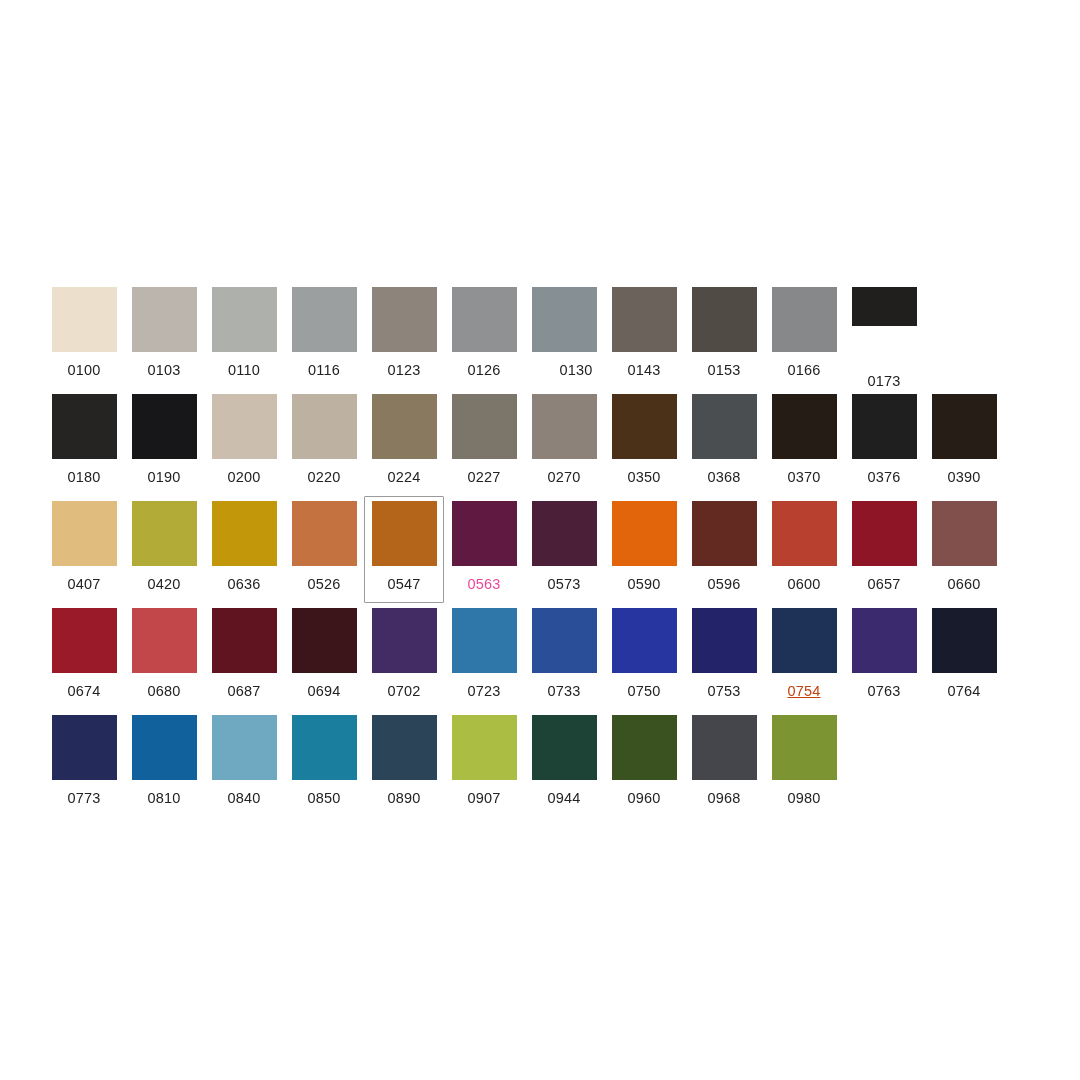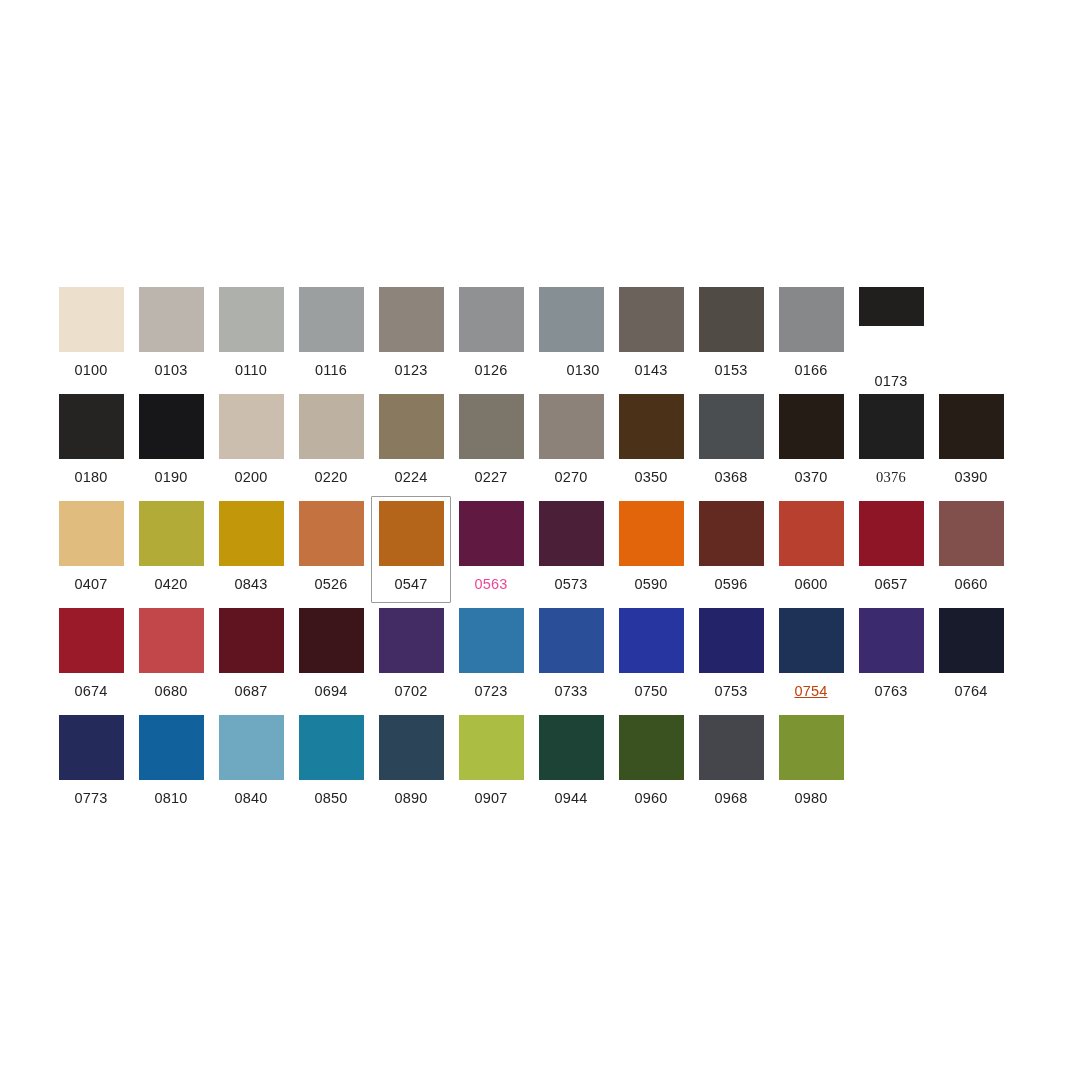--- a/index.html
+++ b/index.html
@@ -10,21 +10,21 @@
   body {
     width: 1080px;
     height: 1080px;
     background: #ffffff;
     font-family: "Liberation Sans", sans-serif;
     overflow: hidden;
   }
 
   #swatch-board {
     position: absolute;
-    left: 51px;
+    left: 44px;
     top: 282px;
     width: 968px;
   }
 
   .swatch-row {
     display: flex;
     flex-direction: row;
     align-items: flex-start;
     height: 107px;
   }
@@ -148,39 +148,39 @@
       <div class="swatch-cell">
         <span class="swatch-chip" style="background-color: rgb(74, 78, 81);"></span>
         <div class="swatch-label" style="color: rgb(35, 35, 35);">0368</div>
       </div>
       <div class="swatch-cell">
         <span class="swatch-chip" style="background-color: rgb(36, 28, 21);"></span>
         <div class="swatch-label" style="color: rgb(35, 35, 35);">0370</div>
       </div>
       <div class="swatch-cell">
         <span class="swatch-chip" style="background-color: rgb(31, 31, 32);"></span>
-        <div class="swatch-label" style="color: rgb(35, 35, 35); font-family: Liberation Serif, serif;">0376</div>
+        <div class="swatch-label" style="color: rgb(35, 35, 35);">0376</div>
       </div>
       <div class="swatch-cell">
         <span class="swatch-chip" style="background-color: rgb(37, 29, 22);"></span>
         <div class="swatch-label" style="color: rgb(35, 35, 35);">0390</div>
       </div>
     </div>
     <div class="swatch-row">
       <div class="swatch-cell">
         <span class="swatch-chip" style="background-color: rgb(224, 189, 126);"></span>
         <div class="swatch-label" style="color: rgb(35, 35, 35);">0407</div>
       </div>
       <div class="swatch-cell">
         <span class="swatch-chip" style="background-color: rgb(178, 171, 56);"></span>
         <div class="swatch-label" style="color: rgb(35, 35, 35);">0420</div>
       </div>
       <div class="swatch-cell">
         <span class="swatch-chip" style="background-color: rgb(194, 151, 9);"></span>
-        <div class="swatch-label" style="color: rgb(35, 35, 35);">0843</div>
+        <div class="swatch-label" style="color: rgb(35, 35, 35);">0636</div>
       </div>
       <div class="swatch-cell">
         <span class="swatch-chip" style="background-color: rgb(196, 114, 63);"></span>
         <div class="swatch-label" style="color: rgb(35, 35, 35);">0526</div>
       </div>
       <div class="swatch-cell is-selected" style="border-color: rgb(154, 154, 154);">
         <span class="swatch-chip" style="background-color: rgb(181, 101, 26);"></span>
         <div class="swatch-label" style="color: rgb(35, 35, 35);">0547</div>
       </div>
       <div class="swatch-cell">

